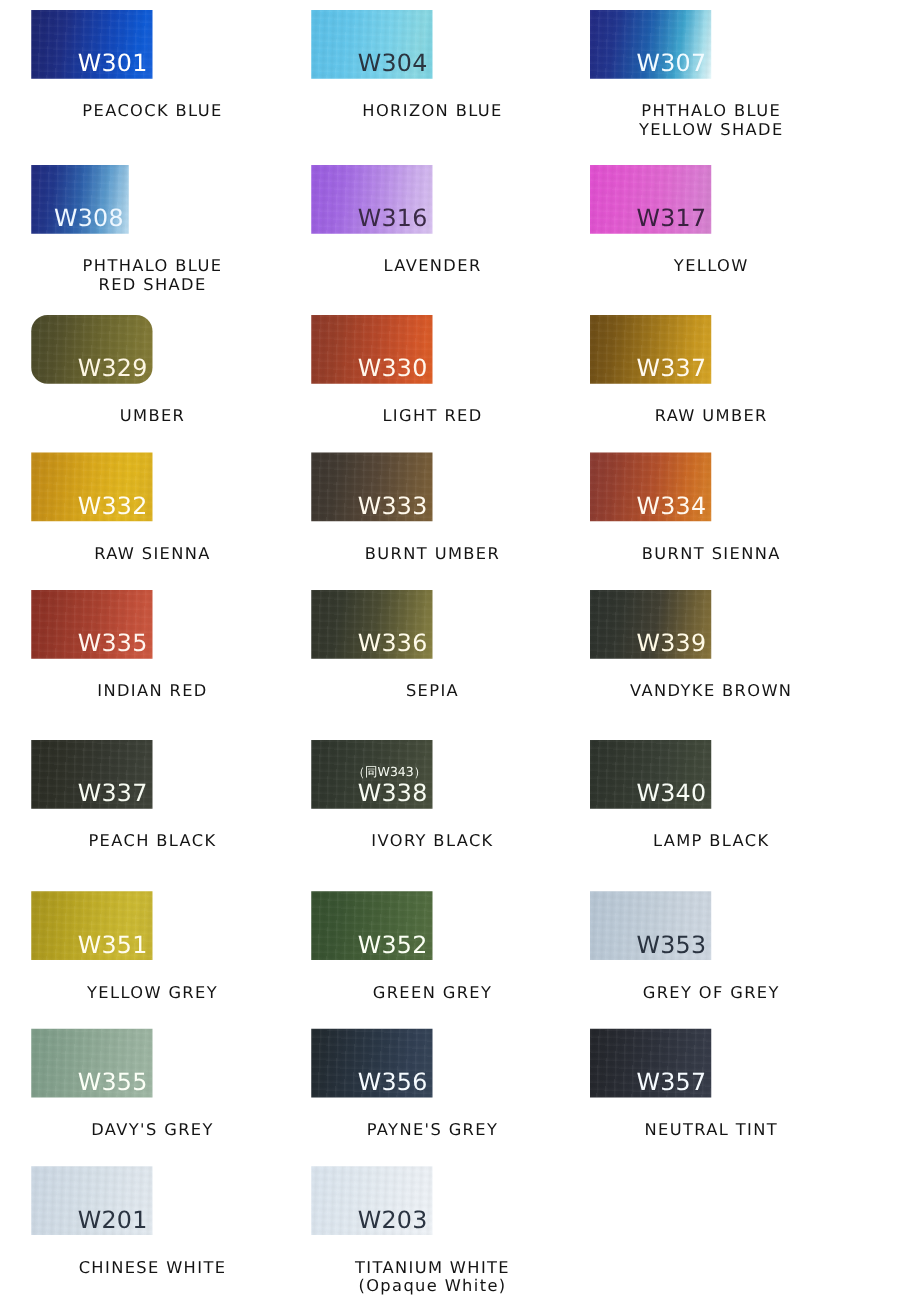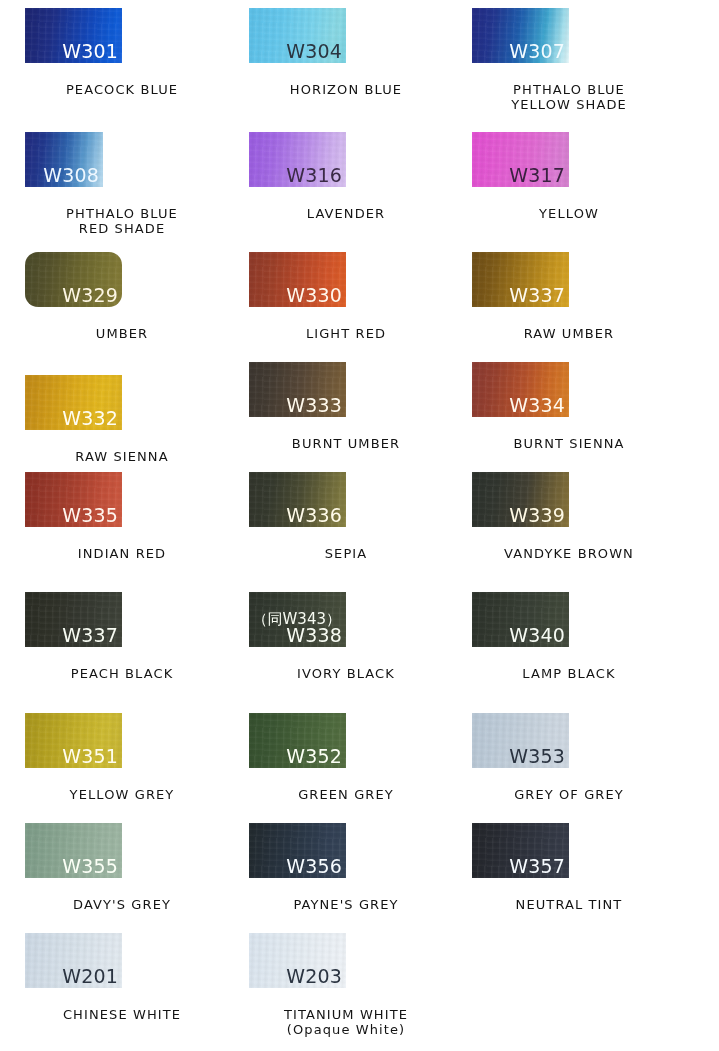--- a/index.html
+++ b/index.html
@@ -48,21 +48,21 @@
     line-height: 21px;
     letter-spacing: .2px;
     font-weight: 400;
     white-space: nowrap;
   }
   .swatch .note {
     position: absolute;
     right: 5px;
     bottom: 23px;
     font-family: "DejaVu Sans", sans-serif;
-    font-size: 15px;
+    font-size: 10px;
     line-height: 10px;
     white-space: nowrap;
   }
   .name {
     margin-top: 20px;
     width: 194px;
     text-align: center;
     font-family: "DejaVu Sans", sans-serif;
     font-size: 13px;
     line-height: 14.5px;
@@ -133,21 +133,21 @@
       </div>
       <div class="name">LIGHT RED</div>
     </div>
     <div class="swatch-cell" style="left: 472px; top: 252px;">
       <div class="swatch" style="width: 97px; height: 55px; background: linear-gradient(100deg, rgb(109, 77, 23) 0%, rgb(125, 90, 24) 22%, rgb(163, 121, 28) 52%, rgb(196, 148, 31) 78%, rgb(217, 167, 38) 100%);">
         <div class="grain"></div>
         <div class="code" style="color: rgb(255, 250, 240);">W337</div>
       </div>
       <div class="name">RAW UMBER</div>
     </div>
-    <div class="swatch-cell" style="left: 25px; top: 375px;">
+    <div class="swatch-cell" style="left: 25px; top: 362px;">
       <div class="swatch" style="width: 97px; height: 55px; background: linear-gradient(100deg, rgb(192, 138, 24) 0%, rgb(204, 151, 24) 22%, rgb(220, 171, 28) 50%, rgb(227, 184, 31) 76%, rgb(220, 177, 34) 100%);">
         <div class="grain"></div>
         <div class="code" style="color: rgb(255, 253, 242);">W332</div>
       </div>
       <div class="name">RAW SIENNA</div>
     </div>
     <div class="swatch-cell" style="left: 249px; top: 362px;">
       <div class="swatch" style="width: 97px; height: 55px; background: linear-gradient(100deg, rgb(60, 54, 48) 0%, rgb(67, 59, 50) 22%, rgb(87, 71, 55) 52%, rgb(110, 87, 57) 78%, rgb(126, 98, 57) 100%);">
         <div class="grain"></div>
         <div class="code" style="color: rgb(255, 249, 236);">W333</div>

